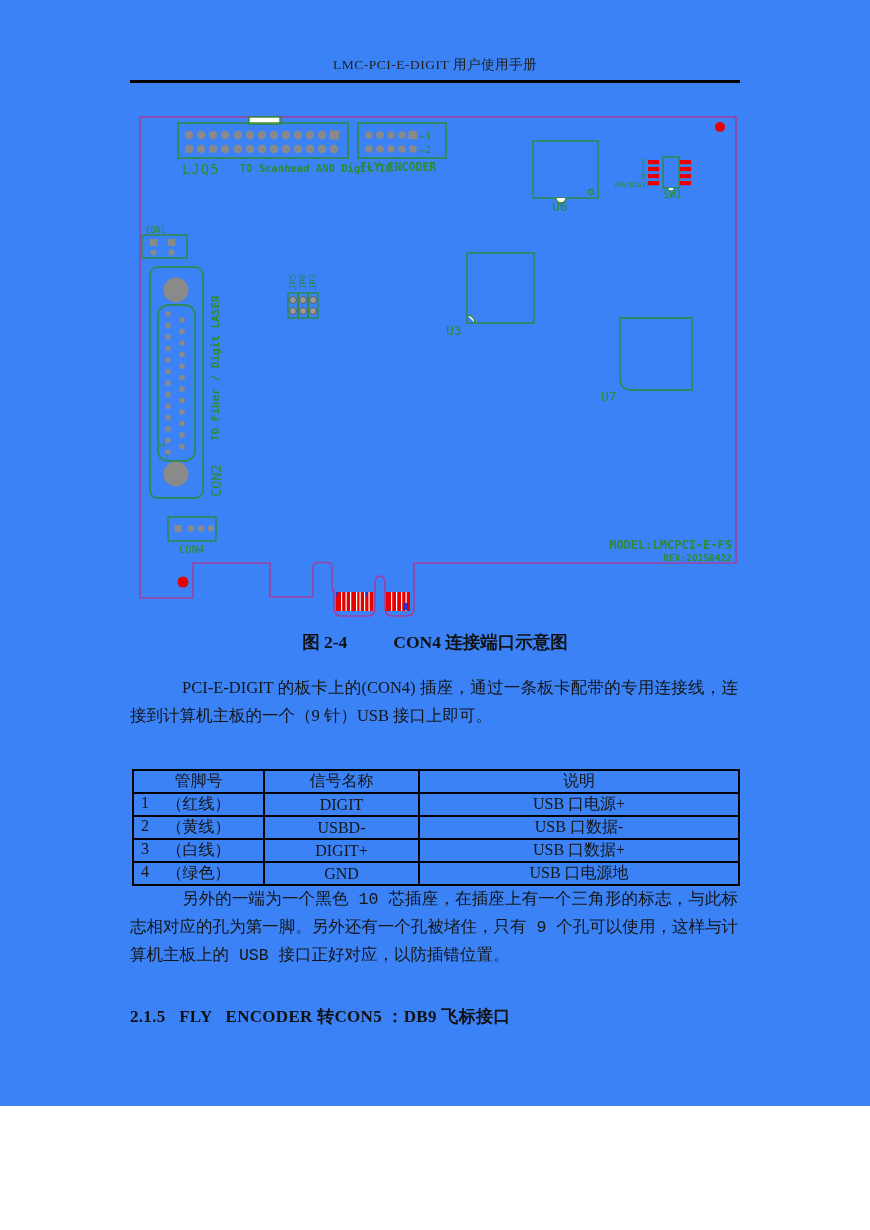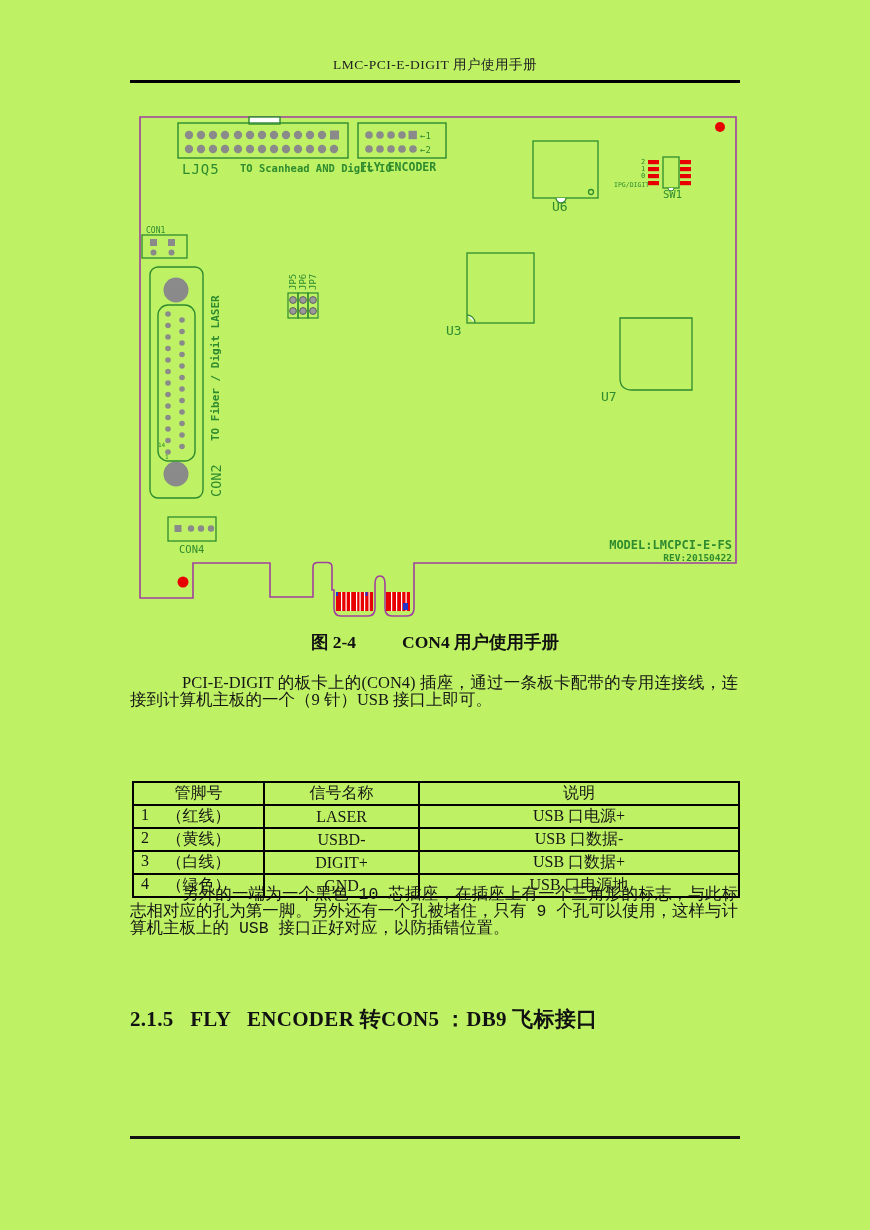--- a/index.html
+++ b/index.html
@@ -1,47 +1,47 @@
 <!DOCTYPE html>
 <html><head>
 <meta charset="utf-8">
 <style>
   html,body{margin:0;padding:0;background:#ffffff;}
-  .page{position:relative;width:870px;height:1230px;background:#bef264;overflow:hidden;
+  .page{position:relative;width:870px;height:1106px;background:#3b82f6;overflow:hidden;
         font-family:"Liberation Serif","DejaVu Serif",serif;color:#111;}
   .header-title{position:absolute;top:56px;left:0;width:870px;text-align:center;
         font-size:13.5px;letter-spacing:.5px;color:#222;}
   .header-rule{position:absolute;top:80px;left:130px;width:610px;height:3px;background:#000;}
   .footer-rule{position:absolute;top:1136px;left:130px;width:610px;height:3px;background:#111;}
 
   .board-wrap{position:absolute;left:130px;top:110px;width:620px;height:516px;}
   .board-wrap svg{display:block;}
   svg text{font-family:"DejaVu Sans Mono","Liberation Mono",monospace;fill:#2e8b2e;}
 
   .fig-caption{position:absolute;top:630px;left:130px;width:610px;display:flex;
         justify-content:center;gap:46px;font-weight:bold;font-size:17.5px;white-space:pre;}
-  .body-text{position:absolute;left:130px;width:608px;font-size:16.5px;line-height:17px;
+  .body-text{position:absolute;left:130px;width:608px;font-size:16.5px;line-height:28px;
         text-align:justify;color:#151515;}
   .body-text p{margin:0;text-indent:52px;}
   #para-block1{top:674px;}
   #para-block2{top:886px;font-family:Liberation Mono, monospace;}
 
   table.pin-table{position:absolute;left:132px;top:769px;width:606px;border-collapse:collapse;
-        font-size:16px;color:#151515;table-layout:fixed;margin-top:12px;}
+        font-size:16px;color:#151515;table-layout:fixed;}
   table.pin-table td,table.pin-table th{border:2px solid #000;height:21px;padding:0;
         font-weight:normal;overflow:hidden;}
   col.c1{width:131px;} col.c2{width:155px;} col.c3{width:320px;}
   th.hdr{text-align:center;}
   td.pincell{position:relative;text-align:center;}
   td.pincell .pin-no{position:absolute;left:7px;top:0;}
   td.sigcell{text-align:center;}
   td.desccell{text-align:center;padding-left:42px;}
 
   .section-heading{position:absolute;left:130px;top:1005px;width:640px;font-weight:bold;
-        font-size:21px;white-space:pre;letter-spacing:.3px;}
+        font-size:17px;white-space:pre;letter-spacing:.3px;}
 </style>
 </head>
 <body>
 
 <div class="page">
 
   <div class="header-title">LMC-PCI-E-DIGIT 用户使用手册</div>
   <div class="header-rule"></div>
 
   <div class="board-wrap">
@@ -244,42 +244,42 @@
       <circle cx="720" cy="127" r="5" fill="#e80000"></circle>
       <circle cx="183" cy="582" r="5.5" fill="#e80000"></circle>
 
       <text x="732" y="549" font-size="12" font-weight="bold" text-anchor="end">MODEL:LMCPCI-E-FS</text>
       <text x="732" y="561" font-size="9.5" font-weight="bold" text-anchor="end">REV:20150422</text>
     </svg>
   </div>
 
   <div class="fig-caption">
     <span>图 2-4</span>
-    <span>CON4 用户使用手册</span>
+    <span>CON4 连接端口示意图</span>
   </div>
 
   <div class="body-text" id="para-block1">
     <p>PCI-E-DIGIT 的板卡上的(CON4) 插座，通过一条板卡配带的专用连接线，连接到计算机主板的一个（9 针）USB 接口上即可。</p>
   </div>
 
   <table class="pin-table">
     <colgroup>
         <col class="c1">
         <col class="c2">
         <col class="c3">
       </colgroup>
     <tbody>
         <tr>
       <th class="hdr">管脚号</th>
       <th class="hdr">信号名称</th>
       <th class="hdr">说明</th>
     </tr>
     <tr>
       <td class="pincell"><span class="pin-no">1</span><span>（红线）</span></td>
-      <td class="sigcell">LASER</td>
+      <td class="sigcell">DIGIT</td>
       <td class="desccell">USB 口电源+</td>
     </tr>
     <tr>
       <td class="pincell"><span class="pin-no">2</span><span>（黄线）</span></td>
       <td class="sigcell">USBD-</td>
       <td class="desccell">USB 口数据-</td>
     </tr>
     <tr>
       <td class="pincell"><span class="pin-no">3</span><span>（白线）</span></td>
       <td class="sigcell">DIGIT+</td>

